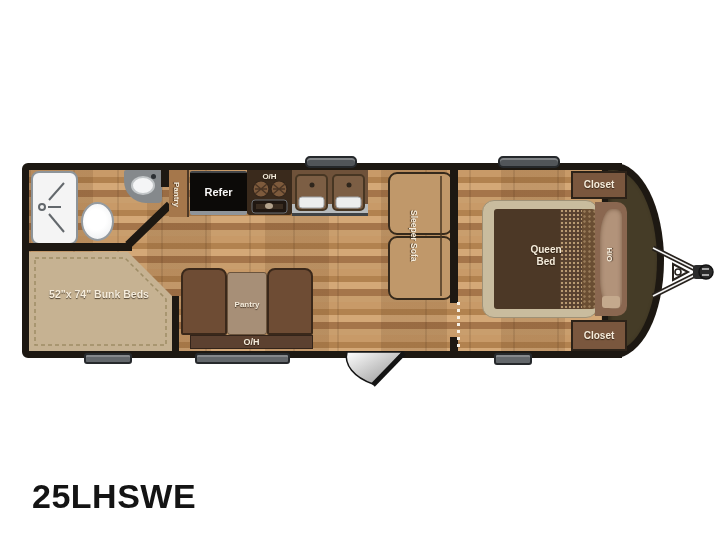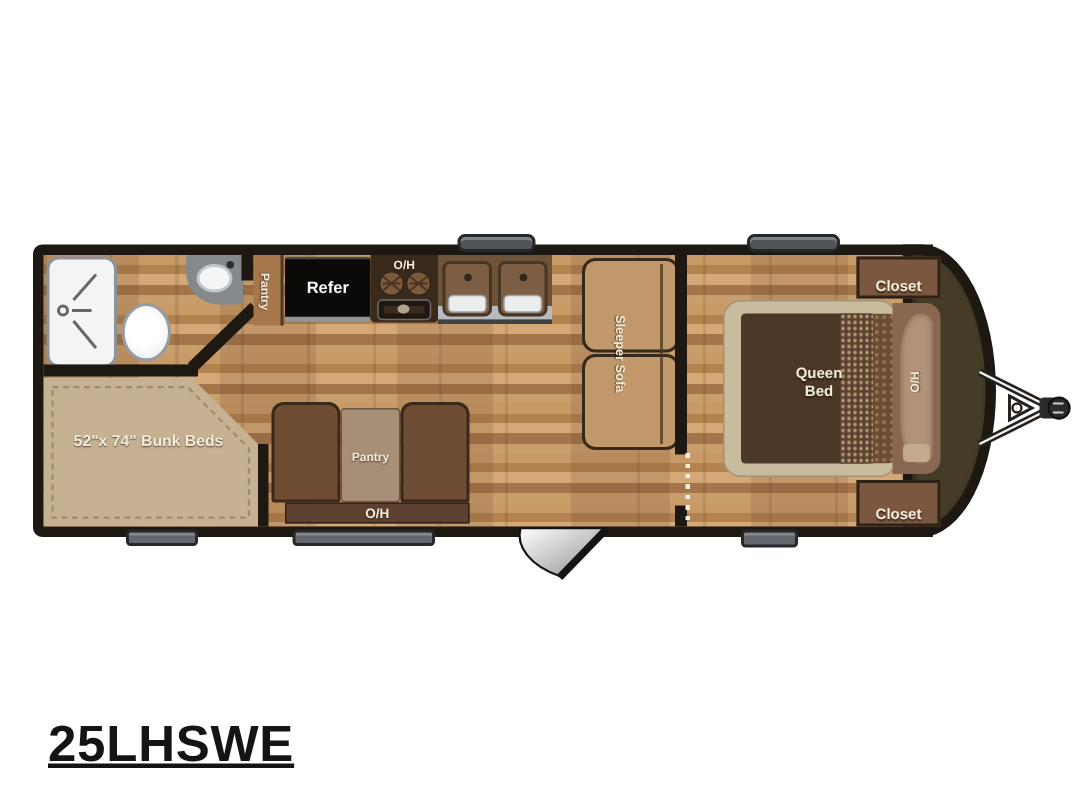--- a/index.html
+++ b/index.html
@@ -72,25 +72,25 @@
             background-image:radial-gradient(rgba(201,169,126,.85) .8px, rgba(0,0,0,0) 1.6px);
             background-size:4px 4px;}
   .bed-foot{left:582px;top:209px;width:16px;height:100px;background-color:#6a4e33;
             background-image:radial-gradient(rgba(201,169,126,.5) .8px, rgba(0,0,0,0) 1.6px);
             background-size:5px 5px;border-radius:0 6px 6px 0;}
   .headboard{left:595px;top:202px;width:32px;height:114px;background:#8a6750;border-radius:0 10px 10px 0;}
   .hb-panel{left:600px;top:209px;width:22px;height:100px;background:#b2937a;
             border-radius:12px 6px 6px 12px / 30px 8px 8px 30px;box-shadow:inset 0 0 4px rgba(60,35,15,.5);}
   .hb-foot{left:602px;top:296px;width:18px;height:12px;background:#c4a98d;border-radius:3px;}
   .closet{left:571px;width:56px;background:#7a573e;border:2px solid #2c2218;
-          display:flex;align-items:flex-end;justify-content:center;}
+          display:flex;align-items:center;justify-content:center;}
   .dash-divider{left:457px;top:302px;width:3px;height:46px;
           background:repeating-linear-gradient(180deg,#f6f1e6 0 3px, rgba(0,0,0,0) 3px 7px);}
 
-  .model{left:32px;top:477px;font-size:34px;font-weight:bold;color:#141414;letter-spacing:.5px;text-decoration:underline;}
+  .model{left:32px;top:477px;font-size:34px;font-weight:bold;color:#141414;letter-spacing:.5px;}
 </style>
 </head>
 <body>
 
 <div class="stage">
 
   <div class="abs body"></div>
   <div class="abs cap-outline"></div>
   <div class="abs cap-inner"></div>
 

